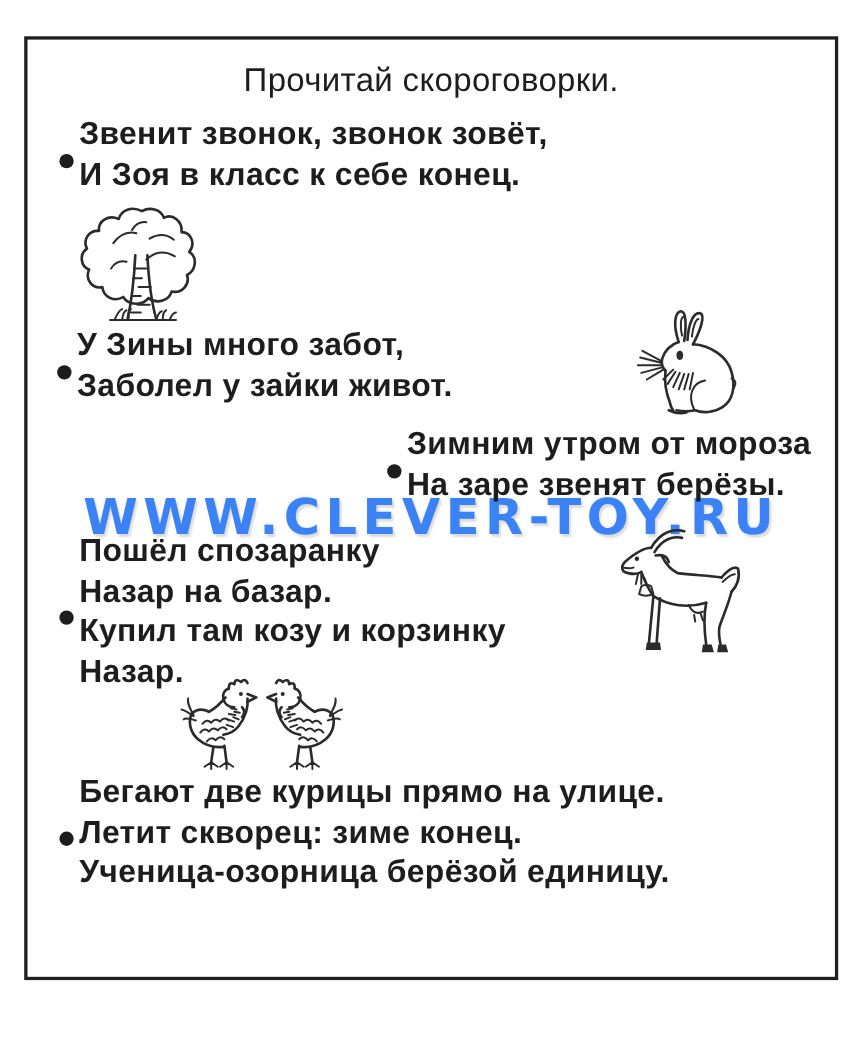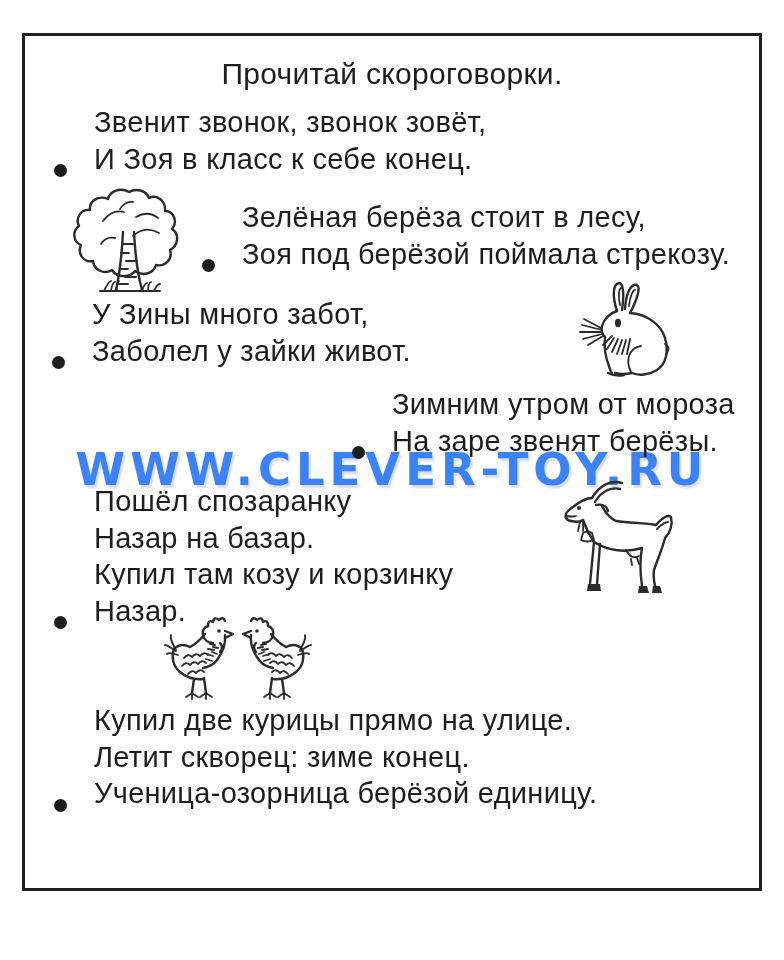--- a/index.html
+++ b/index.html
@@ -23,27 +23,28 @@
     position: absolute;
     left: 0; top: 57px; width: 100%;
     text-align: center;
     font-size: 30px;
     letter-spacing: 0.3px;
     z-index: 2;
   }
   .item {
     position: absolute;
     display: flex;
-    align-items: flex-end;
-    gap: 27px;
+    align-items: center;
+    gap: 5px;
     z-index: 2;
     font-size: 29px;
     line-height: 36.5px;
     letter-spacing: 0.3px;
     white-space: nowrap;
+    font-weight: bold;
   }
   .bullet {
     width: 13px; height: 13px;
     border-radius: 50%;
     background: #1d1d1d;
     margin-top: 11px;
     flex: 0 0 auto;
   }
   .watermark {
     position: absolute;
@@ -87,27 +88,20 @@
   </div>
 
   <svg class="illustration" style="left:70px; top:186px;" width="118" height="116" viewBox="0 0 118 116">
     <path class="ink" d="M59 6 C50 1 40 5 38 13 C28 9 19 15 20 24 C11 23 5 32 9 40 C2 45 3 56 11 59 C7 68 14 77 23 75 C24 84 34 89 42 84 C47 92 60 92 65 85 C73 91 84 87 86 79 C95 81 103 73 100 64 C108 60 110 48 102 43 C108 36 104 25 95 25 C96 15 87 8 79 12 C76 4 66 2 59 6 Z"></path>
     <path class="ink-thin" d="M33 35 q9 -12 21 -9 M45 52 q-9 -2 -14 6 M66 31 q12 -7 22 1 M63 50 q12 -11 26 -3 M50 23 q5 -8 13 -7"></path>
     <path class="ink" d="M53 46 C52 66 50 86 46 104 M64 46 C65 66 67 86 72 104"></path>
     <path class="ink-thin" d="M52 58 h11 M51 67 h8 M56 75 h11 M50 83 h8 M55 91 h11 M49 98 h9"></path>
     <path class="ink-thin" d="M34 105 q4 -9 7 -10 M41 105 q1 -8 4 -9 M47 105 q-1 -8 2 -10 M72 105 q2 -7 5 -8 M78 105 q0 -8 3 -9 M84 105 q3 -7 6 -7 M30 105 h60"></path>
   </svg>
 
-  <div class="item" style="left:202px; top:199px;">
-    <span class="bullet"></span>
-    <div>
-      <div>Зелёная берёза стоит в лесу,</div>
-      <div>Зоя под берёзой поймала стрекозу.</div>
-    </div>
-  </div>
 
   <div class="item" style="left:52px; top:296px;">
     <span class="bullet"></span>
     <div>
       <div>У Зины много забот,</div>
       <div>Заболел у зайки живот.</div>
     </div>
   </div>
 
   <svg class="illustration" style="left:568px; top:280px;" width="115" height="104" viewBox="0 0 115 104">
@@ -186,19 +180,19 @@
       </g>
     </defs>
     <use href="#hen" x="8" y="4"></use>
     <use href="#hen" transform="translate(156 4) scale(-1 1)"></use>
   </svg>
 
 
   <div class="item" style="left:54px; top:702px;">
     <span class="bullet"></span>
     <div>
-      <div>Купил две курицы прямо на улице.</div>
+      <div>Бегают две курицы прямо на улице.</div>
       <div>Летит скворец: зиме конец.</div>
       <div>Ученица-озорница берёзой единицу.</div>
     </div>
   </div>
 
 </div>
 
 </body></html>

